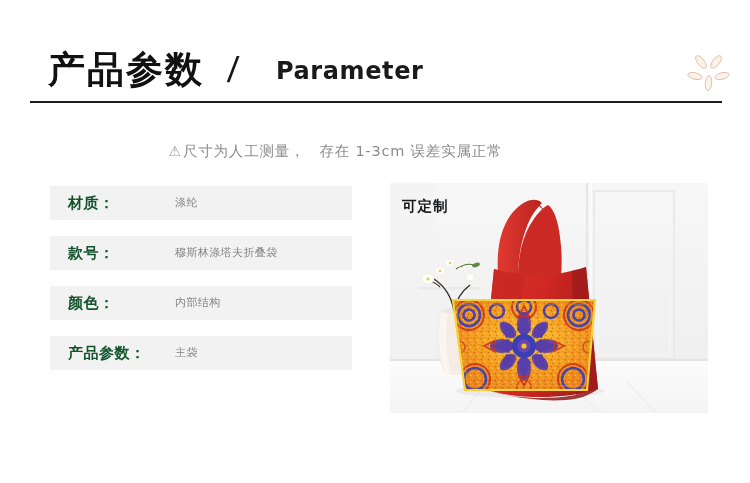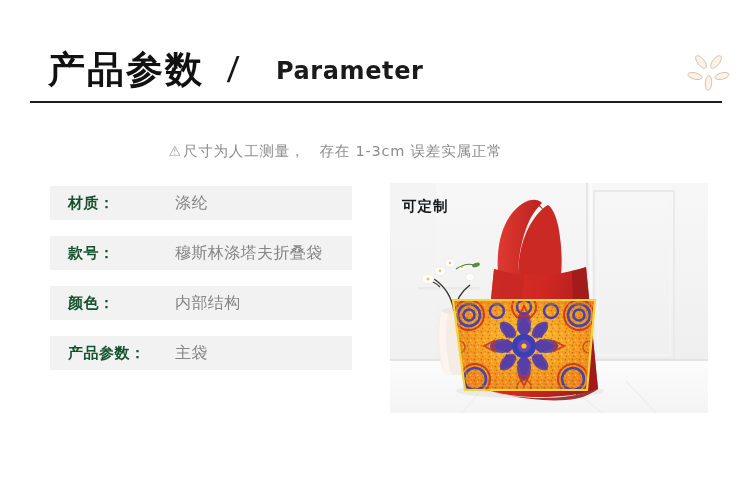--- a/index.html
+++ b/index.html
@@ -137,21 +137,21 @@
     white-space: nowrap;
     font-family: "DejaVu Sans", "Liberation Sans", sans-serif;
   }
 
   .spec-value {
     position: absolute;
     left: 125px;
     top: 0;
     height: 34px;
     line-height: 34px;
-    font-size: 16px;
+    font-size: 11px;
     font-weight: 400;
     color: #858585;
     letter-spacing: 0.4px;
     white-space: nowrap;
     font-family: "DejaVu Sans", "Liberation Sans", sans-serif;
   }
 
   
   #product-photo {
     position: absolute;

